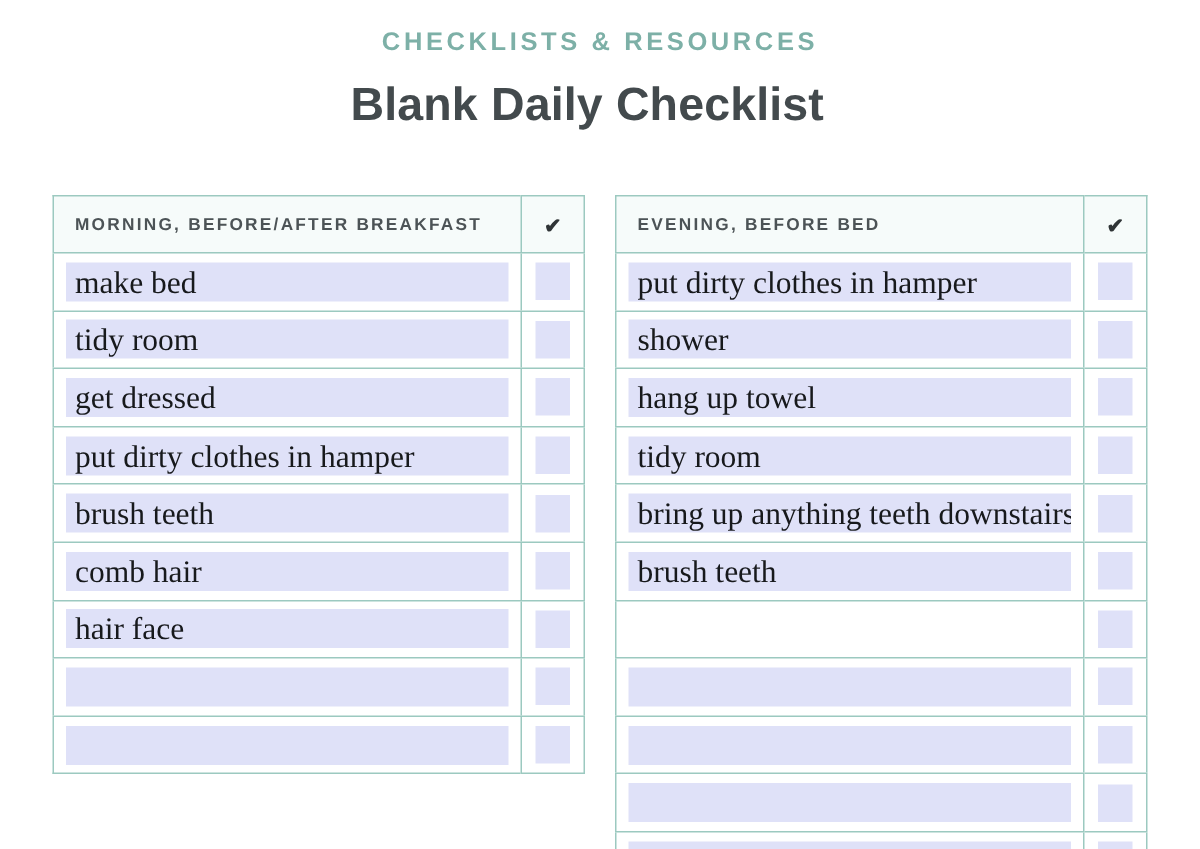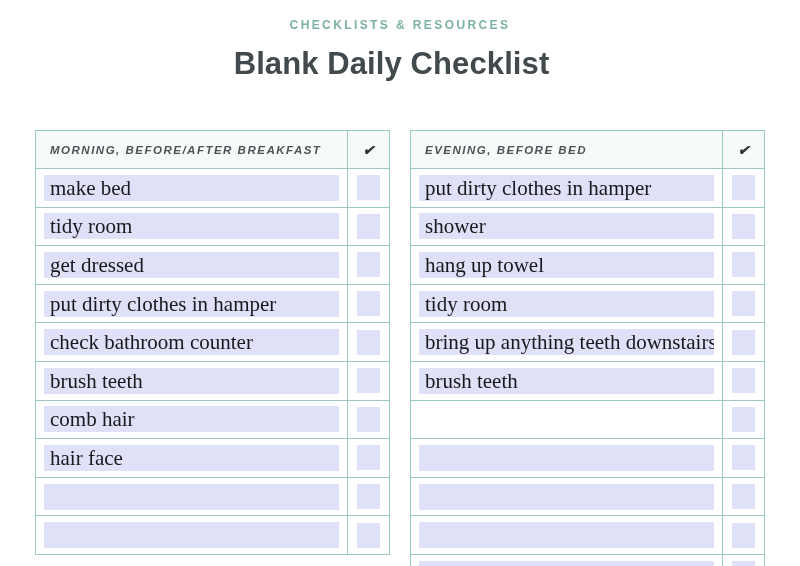--- a/index.html
+++ b/index.html
@@ -21,21 +21,21 @@
     box-sizing: border-box;
   }
 
   
   .page-header {
     text-align: center;
     padding-top: 18px;
   }
   .eyebrow {
     font-family: "Liberation Sans", sans-serif;
-    font-size: 12px;
+    font-size: 17px;
     font-weight: bold;
     letter-spacing: 2.4px;
     color: #7db0a7;
     text-transform: uppercase;
     line-height: 1.2;
     margin: 0;
   }
   .page-title {
     font-family: "Liberation Sans", sans-serif;
     font-size: 31px;
@@ -75,21 +75,20 @@
     padding: 0 0 0 14px;
     text-align: left;
     font-family: "Liberation Sans", sans-serif;
     font-size: 11.5px;
     font-weight: bold;
     letter-spacing: 1.5px;
     color: #4c5356;
     text-transform: uppercase;
     vertical-align: middle;
     box-sizing: border-box;
-    font-style: italic;
   }
   .checklist-table thead th.check-head {
     padding: 0;
     text-align: center;
     border-left: 1px solid #9cc9c0;
     font-size: 14px;
     letter-spacing: 0;
     color: #2f3436;
   }
 
@@ -187,28 +186,20 @@
         <tr>
           <td>
             <span class="task-field">put dirty clothes in hamper</span>
           </td>
           <td class="check-cell">
             <span class="check-box"></span>
           </td>
         </tr>
         <tr>
           <td>
-            <span class="task-field">check bathroom counter</span>
-          </td>
-          <td class="check-cell">
-            <span class="check-box"></span>
-          </td>
-        </tr>
-        <tr>
-          <td>
             <span class="task-field">brush teeth</span>
           </td>
           <td class="check-cell">
             <span class="check-box"></span>
           </td>
         </tr>
         <tr>
           <td>
             <span class="task-field">comb hair</span>
           </td>

